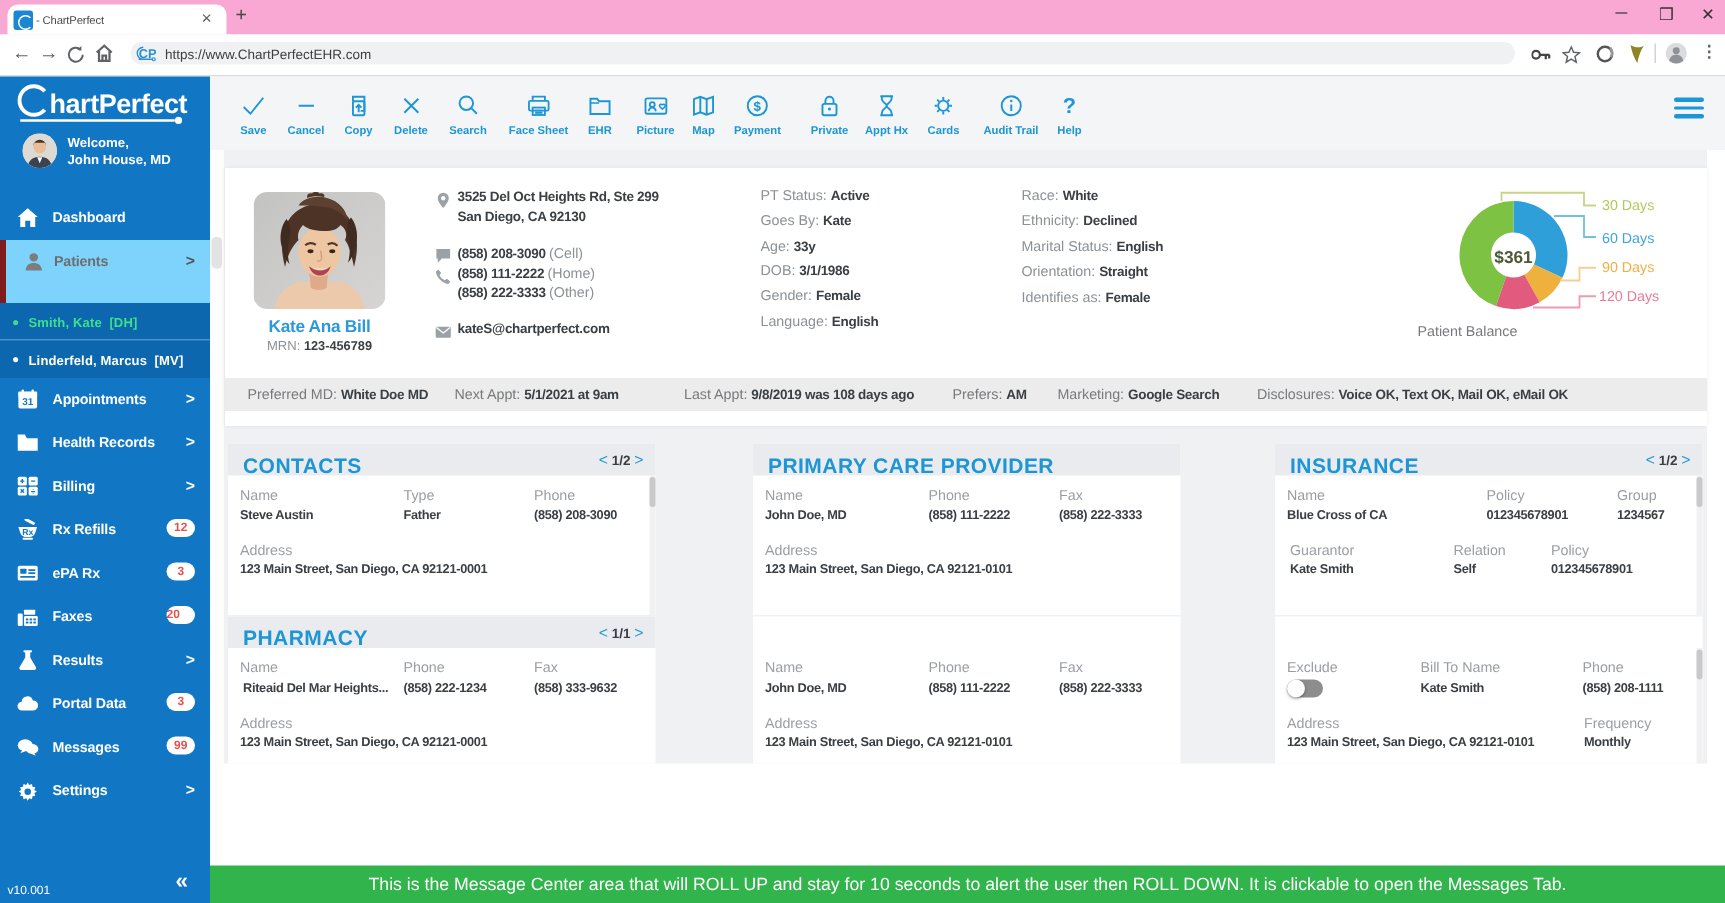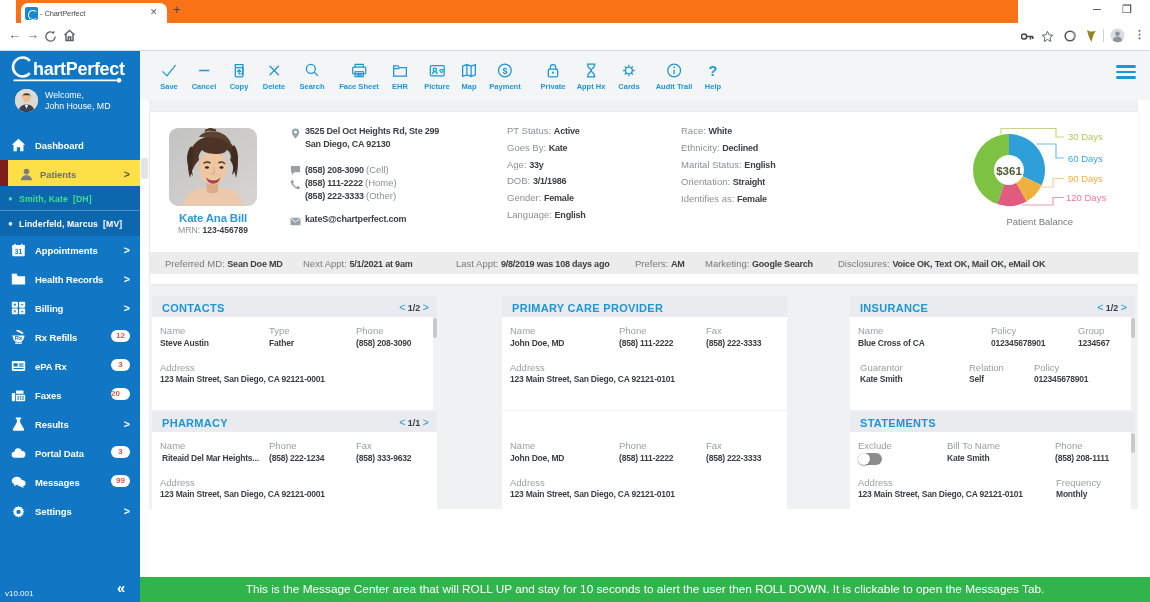--- a/index.html
+++ b/index.html
@@ -1,43 +1,43 @@
 <!DOCTYPE html>
 <html><head><meta charset="utf-8">
 <style>
 *{margin:0;padding:0;box-sizing:border-box}
 html,body{width:1150px;height:602px;overflow:hidden;font-family:"Liberation Sans",sans-serif;background:#fff}
 
-#tabstrip{position:absolute;left:16px;top:0;width:1002px;height:23px;background:#f97316}
+#tabstrip{position:absolute;left:0;top:0;width:1150px;height:23px;background:#f9a8d4}
 #tab{position:absolute;left:5px;top:3px;width:146px;height:20px;background:#fff;border-radius:7px 7px 0 0}
 #tabfav{position:absolute;left:4px;top:4px;width:13px;height:13px;background:#1b87d2;border-radius:2px}
 #tabfav:after{content:"";position:absolute;left:2.5px;top:2.5px;width:8px;height:8px;border:1.6px solid #fff;border-radius:50%;border-right-color:transparent}
 #tabtitle{position:absolute;left:19px;top:5px;font-size:7.5px;letter-spacing:-0.1px;color:#48494b;line-height:11px}
 #tabclose{position:absolute;left:129px;top:4px;font-size:9px;color:#5f6368}
 #newtab{position:absolute;left:157px;top:2px;font-size:13px;color:#454647}
 .wc{position:absolute;top:3px;font-size:11px;color:#333}
 
 #addr{position:absolute;left:0;top:23px;width:1150px;height:28px;background:#fff;border-bottom:1px solid #d9dcde}
 .navic{position:absolute;top:4px;font-size:13px;color:#5f6368}
 #urlpill{position:absolute;left:87px;top:5px;width:923px;height:15px;background:#eff1f3;border-radius:8px}
 #cpmini{position:absolute;left:3px;top:1px;width:15px;height:13px}
 #urltext{position:absolute;left:23px;top:2.5px;font-size:9px;color:#3c4043}
 .ric{position:absolute;top:5px;font-size:11px;color:#5f6368}
 
 #sidebar{position:absolute;left:0;top:51px;width:140px;height:551px;background:#1176c4;color:#fff}
 #logo{position:absolute;left:8px;top:2px;width:126px;height:30px}
 #welc{position:absolute;left:15px;top:38px;width:120px;height:26px}
 #avatar{position:absolute;left:0;top:0;width:23px;height:23px;border-radius:50%;overflow:hidden;background:#e6e3de}
-#welct{position:absolute;left:30px;top:1px;font-size:8.8px;font-weight:normal;line-height:11px}
+#welct{position:absolute;left:30px;top:1px;font-size:8.8px;font-weight:bold;line-height:11px}
 #nav{position:absolute;left:0;top:80px;width:140px}
 .ni{position:relative;height:29px}
 .ni .nicon{position:absolute;left:11px;top:7px;width:15px;height:15px}
 .ni .nlabel{position:absolute;left:35px;top:9px;font-size:9.5px;font-weight:bold;letter-spacing:-0.1px;white-space:nowrap}
 .ni .chev{position:absolute;right:10px;top:8px;font-size:10.5px;font-weight:bold;color:#fff;line-height:13px}
-.ni.sel{background:#fde047;color:#6e6e6e;border-left:8px solid #7f1d1d;height:26px}
+.ni.sel{background:#7dd3fc;color:#6e6e6e;border-left:4px solid #7f1d1d;height:42px}
 .ni.sel .nlabel{left:32px;color:#6e6e6e}
 .ni.sel .chev{color:#555}
 #subnav{background:#0d67ae}
 .sni{position:relative;height:25px;border-bottom:1px solid rgba(255,255,255,.28);font-size:8.7px;font-weight:bold;letter-spacing:-0.1px;white-space:nowrap}
 .sni .dot{position:absolute;left:8px;top:8px;font-size:8px}
 .sni .t{position:absolute;left:19px;top:8px;letter-spacing:.1px}
 #vver{position:absolute;left:5px;bottom:4px;font-size:8px;color:#fff}
 #collapse{position:absolute;left:117px;top:528px;color:#fff;font-size:15px;font-weight:bold}
 
 #toolbar{position:absolute;left:140px;top:51px;width:1010px;height:49px;background:#f3f5f6}
@@ -59,21 +59,21 @@
 .cline{position:absolute;left:155px;font-size:9px;font-weight:bold;letter-spacing:-0.2px;color:#3a3f44;white-space:nowrap}
 .cline span{font-weight:normal;letter-spacing:0;font-size:9.5px;color:#8b9196}
 .dlab{font-size:9.5px;color:#8b9196;white-space:nowrap}.dlab b{font-size:9px;letter-spacing:-0.2px}
 .dlab b{color:#3a3f44}
 #strip{position:absolute;left:0;top:140px;width:988px;height:22px;background:#ececec}
 .sit{position:absolute;top:6px;font-size:9.5px;color:#77797c;white-space:nowrap}.sit b{font-size:9px;letter-spacing:-0.2px}
 .sit b{color:#3a3f44}
 
 .card{position:absolute;width:285px;background:#fff}
 .chead{position:relative;height:21px;background:#e9ebee}
-.chead .ct{position:absolute;left:10px;top:6px;font-size:11px;font-weight:bold;color:#1c96d4;letter-spacing:.3px}
+.chead .ct{position:absolute;left:10px;top:6px;font-size:14px;font-weight:bold;color:#1c96d4;letter-spacing:.3px}
 .chead .pg{position:absolute;right:8px;top:5px;font-size:9px;font-weight:bold;color:#3a3f44}
 .chead .pg span{color:#1c96d4;font-size:10.5px;font-weight:normal;position:relative;top:0px}
 .cl{position:absolute;font-size:9.5px;color:#9a9ea2;white-space:nowrap}
 .cv{position:absolute;font-size:8.5px;font-weight:bold;letter-spacing:-0.2px;color:#3a3f44;white-space:nowrap}
 .cscroll{position:absolute;right:0.5px;top:21px;bottom:0;width:3.5px;background:#f1f1f1}
 .cscroll i{position:absolute;left:0;top:1px;width:3.5px;height:20px;background:#c9c9c9;border-radius:2px}
 
 #tog{position:absolute;left:8px;top:42px;width:24px;height:12px;background:#8d8d8d;border-radius:6px}
 #tog i{position:absolute;left:0px;top:0px;width:12px;height:12px;background:#fff;border-radius:50%;box-shadow:0 1px 2px rgba(0,0,0,.35)}
 
@@ -94,20 +94,28 @@
 <div id="addr">
   <span class="navic" style="left:8px">←</span>
   <span class="navic" style="left:26px">→</span>
   <svg style="position:absolute;left:44px;top:7px" width="13" height="13" viewBox="0 0 14 14">
       <path d="M12 7 a5 5 0 1 1 -1.5-3.6" fill="none" stroke="#5f6368" stroke-width="1.4"></path>
       <path d="M11 0.8 L11.1 3.9 L8 3.5 Z" fill="#5f6368"></path>
     </svg>
   <svg style="position:absolute;left:62px;top:5px" width="15" height="15" viewBox="0 0 15 15">
       <path d="M2.5 7 L7.5 2.5 L12.5 7 M4 6 V12.5 H11 V6 M6.3 12.5 V9 h2.4 v3.5" fill="none" stroke="#5f6368" stroke-width="1.5"></path>
     </svg>
+  <div id="urlpill">
+    <svg id="cpmini" viewBox="0 0 15 13">
+        <text x="2.5" y="9.5" font-size="8.5" font-weight="bold" fill="#2b90d0">CP</text>
+        <path d="M5.5 2.5 a4 4 0 1 0 0 8 M2.5 10.5 H11.5" fill="none" stroke="#2b90d0" stroke-width="0.9"></path>
+        <circle cx="12.5" cy="10.5" r="1" fill="none" stroke="#2b90d0" stroke-width="0.8"></circle>
+      </svg>
+    <span id="urltext">https://www.ChartPerfectEHR.com</span>
+  </div>
   <svg style="position:absolute;left:1021px;top:9px" width="13" height="9" viewBox="0 0 13 9">
       <circle cx="3" cy="4.5" r="2.6" fill="none" stroke="#444" stroke-width="1.5"></circle>
       <path d="M5.5 4.5 H12 M9.5 4.5 V7.5 M11.8 4.5 V7" stroke="#444" stroke-width="1.5"></path>
     </svg>
   <svg style="position:absolute;left:1041px;top:7px" width="13" height="13" viewBox="0 0 24 24">
       <path d="M12 2.5 L14.9 9 L22 9.6 L16.6 14.2 L18.2 21.2 L12 17.5 L5.8 21.2 L7.4 14.2 L2 9.6 L9.1 9 Z" fill="none" stroke="#5f6368" stroke-width="1.8"></path>
     </svg>
   <svg style="position:absolute;left:1064px;top:7px" width="12" height="12" viewBox="0 0 12 12">
       <circle cx="6" cy="6" r="4.8" fill="none" stroke="#555" stroke-width="1.6"></circle>
       <path d="M9.5 2 A 4.8 4.8 0 0 1 9.8 8" fill="none" stroke="#999" stroke-width="1.8"></path>
@@ -469,23 +477,23 @@
         <path d="M41 8 V2.5 H96 V11 H104" fill="none" stroke="#c9d584" stroke-width="1.2"></path>
         <path d="M76 18 H96 V32 H104" fill="none" stroke="#6fc0e4" stroke-width="1.2"></path>
         <path d="M80 61 H93 V52.5 H104" fill="none" stroke="#f3cf92" stroke-width="1.2"></path>
         <path d="M62 79 H93 V71.5 H104" fill="none" stroke="#eb9cb0" stroke-width="1.2"></path>
         <text x="108" y="14" font-size="9.5" fill="#b3c95d">30 Days</text>
         <text x="108" y="36" font-size="9.5" fill="#3fa4da">60 Days</text>
         <text x="108" y="55.5" font-size="9.5" fill="#f2ae45">90 Days</text>
         <text x="106" y="74.5" font-size="9.5" fill="#e87b95">120 Days</text>
       </svg>
 
-<div style="position:absolute;left:795px;top:104px;width:128px;text-align:right;font-size:9.5px;color:#77797c">Patient Balance</div>
+<div style="position:absolute;left:795px;top:104px;width:128px;text-align:left;font-size:9.5px;color:#77797c">Patient Balance</div>
 <div id="strip">
-        <span class="sit" style="left:15px">Preferred MD: <b>Sean Doe MD</b></span>
+        <span class="sit" style="left:15px">Preferred MD: <b>White Doe MD</b></span>
         <span class="sit" style="left:153px">Next Appt: <b>5/1/2021 at 9am</b></span>
         <span class="sit" style="left:306px">Last Appt: <b>9/8/2019 was 108 days ago</b></span>
         <span class="sit" style="left:485px">Prefers: <b>AM</b></span>
         <span class="sit" style="left:555px">Marketing: <b>Google Search</b></span>
         <span class="sit" style="left:688px">Disclosures: <b>Voice OK, Text OK, Mail OK, eMail OK</b></span>
       </div>
 </div>
 <div class="card" style="left:12px;top:196px;height:114px">
       <div class="chead">
         <span class="ct">CONTACTS</span>
@@ -555,23 +563,20 @@
       <div class="cl" style="left:8px;top:29px">Name</div>
       <div class="cv" style="left:8px;top:42px">John Doe, MD</div>
       <div class="cl" style="left:117px;top:29px">Phone</div>
       <div class="cv" style="left:117px;top:42px">(858) 111-2222</div>
       <div class="cl" style="left:204px;top:29px">Fax</div>
       <div class="cv" style="left:204px;top:42px">(858) 222-3333</div>
       <div class="cl" style="left:8px;top:66px">Address</div>
       <div class="cv" style="left:8px;top:78px">123 Main Street, San Diego, CA 92121-0101</div>
     </div>
 <div class="card" style="left:710px;top:311px;height:98px">
-      <div class="chead">
-        <span class="ct">STATEMENTS</span>
-      </div>
       <div class="cl" style="left:8px;top:29px">Exclude</div>
       <div class="cl" style="left:97px;top:29px">Bill To Name</div>
       <div class="cv" style="left:97px;top:42px">Kate Smith</div>
       <div class="cl" style="left:205px;top:29px">Phone</div>
       <div class="cv" style="left:205px;top:42px">(858) 208-1111</div>
       <div class="cl" style="left:8px;top:66px">Address</div>
       <div class="cv" style="left:8px;top:78px">123 Main Street, San Diego, CA 92121-0101</div>
       <div class="cl" style="left:206px;top:66px">Frequency</div>
       <div class="cv" style="left:206px;top:78px">Monthly</div>
       <div id="tog">

